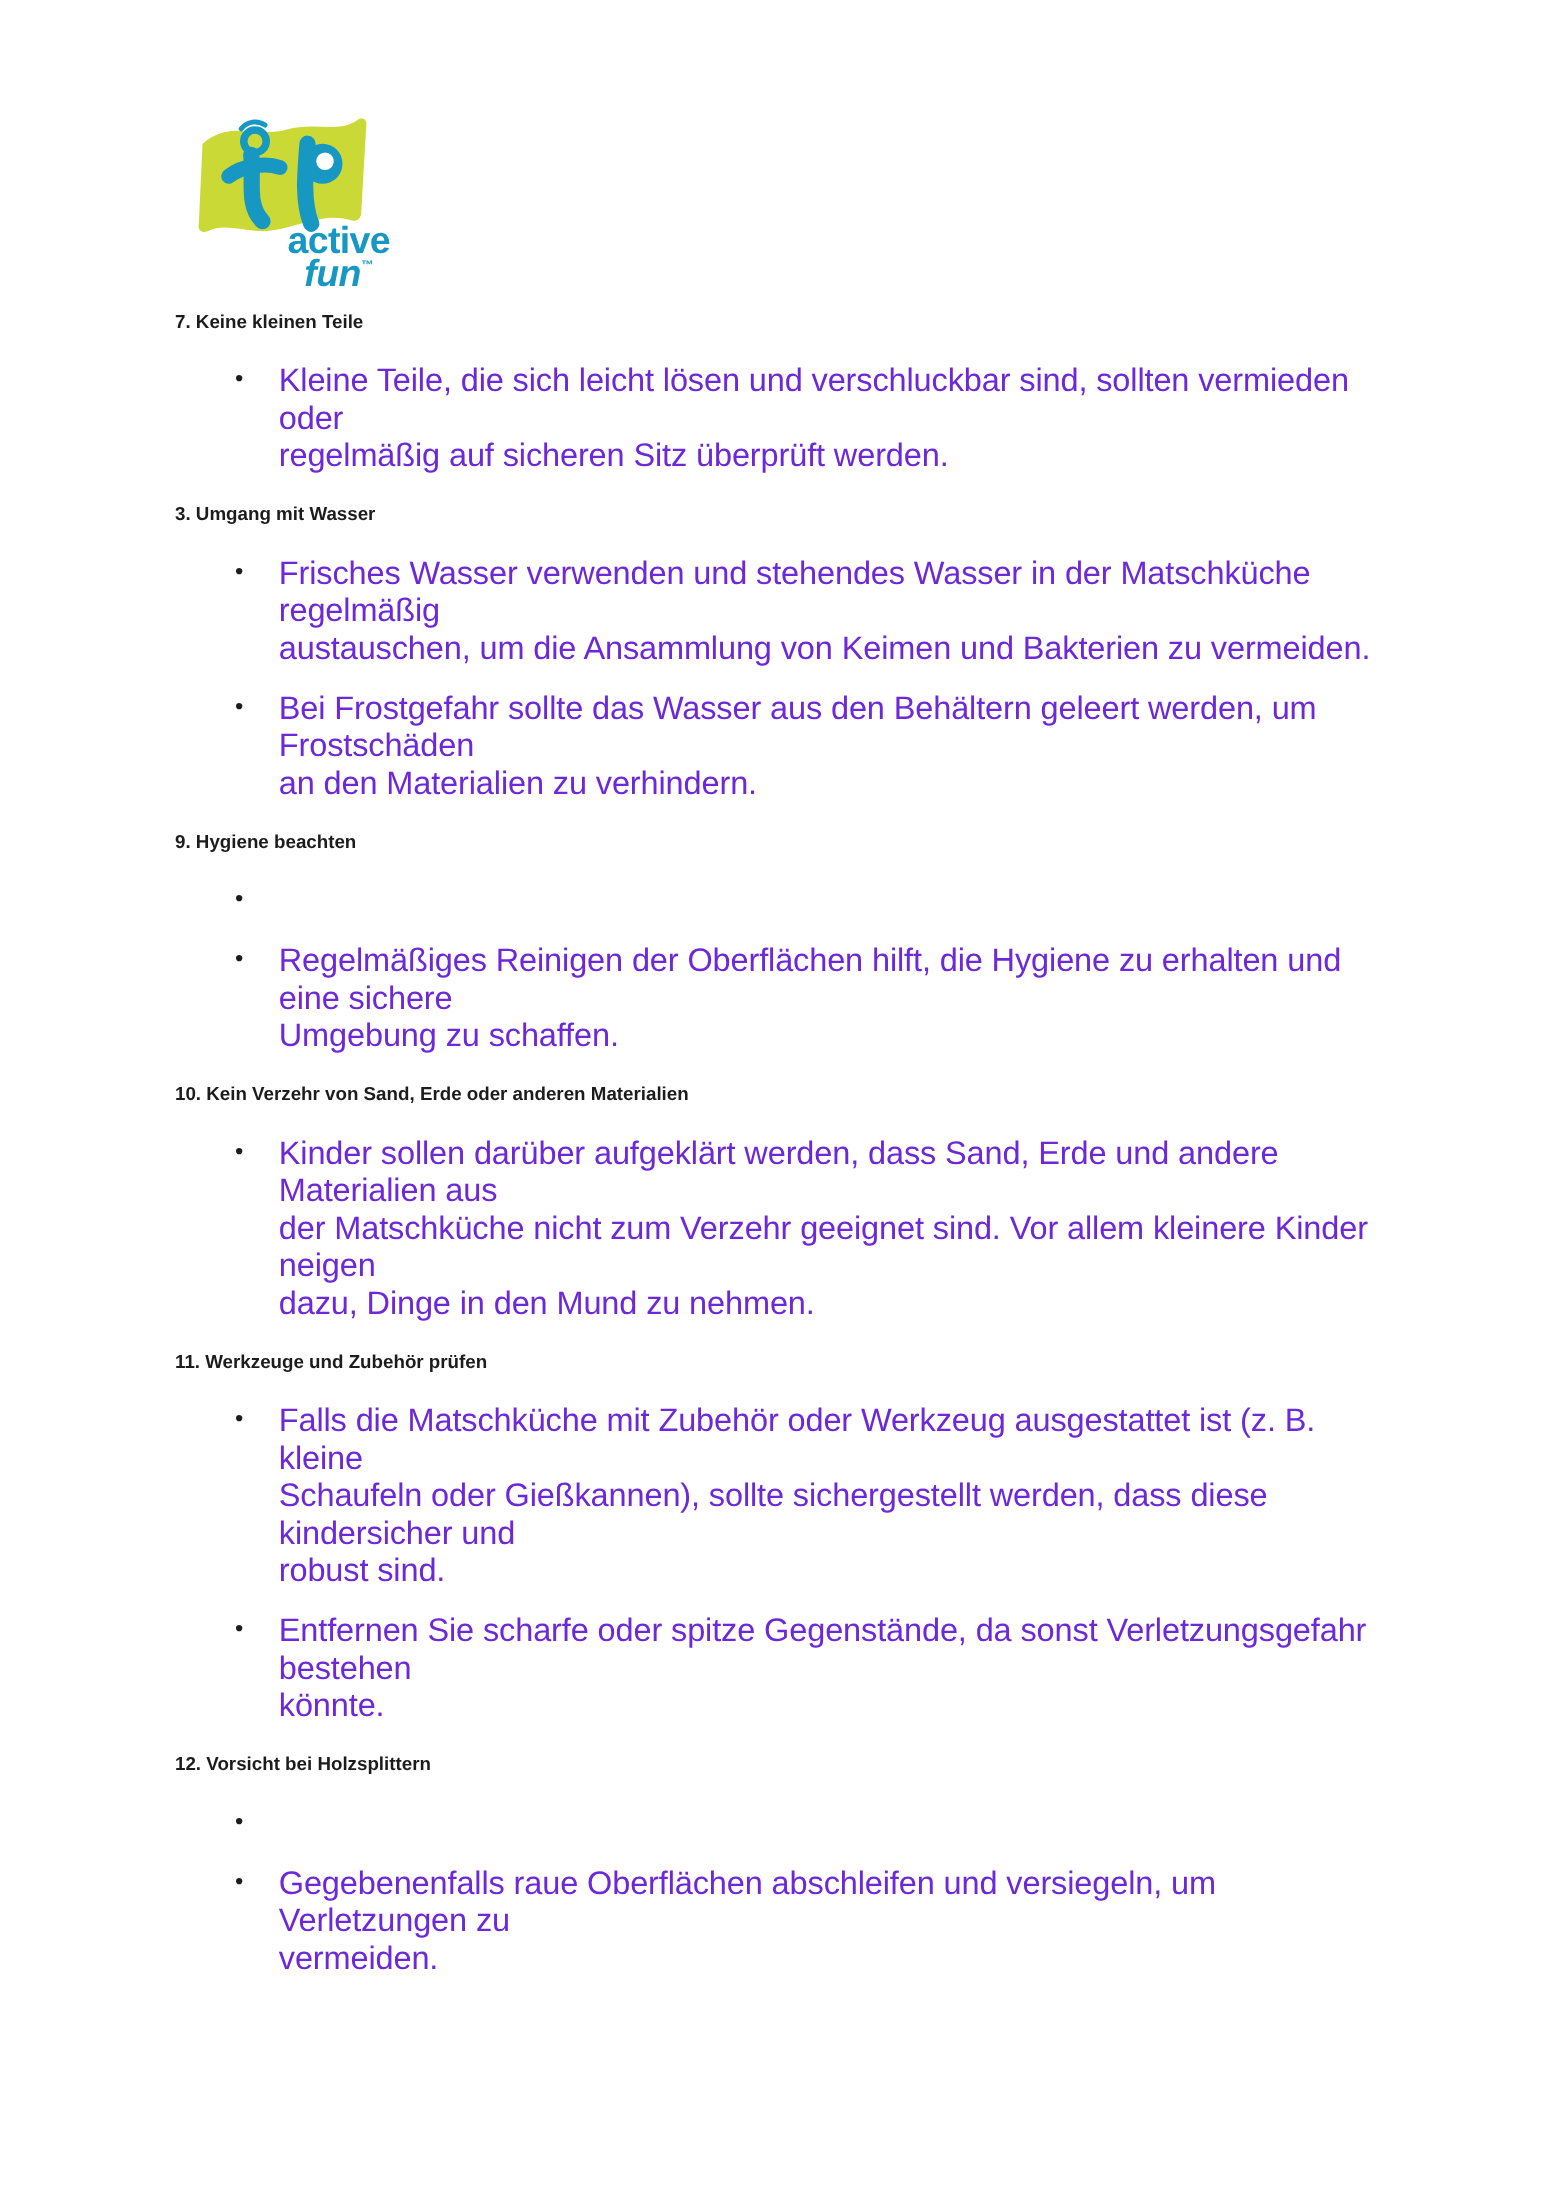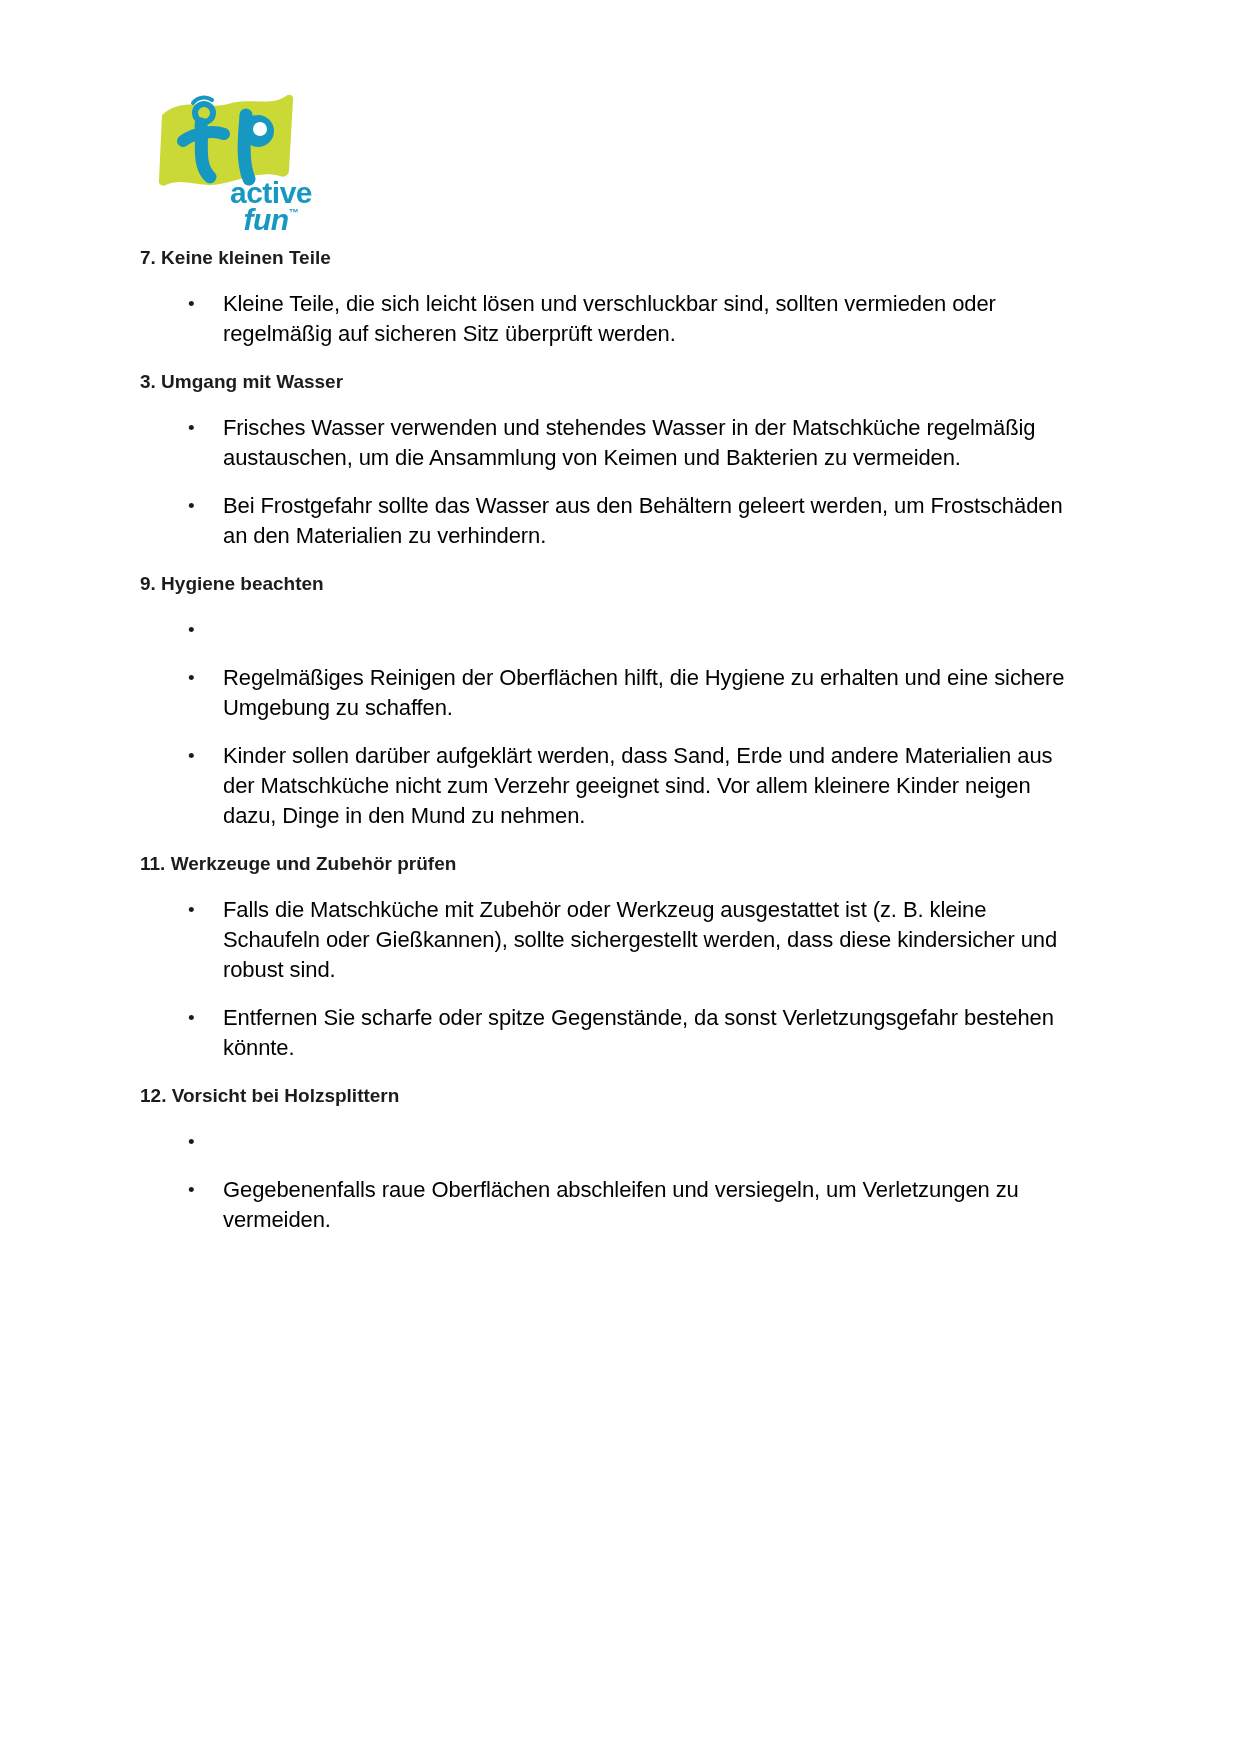--- a/index.html
+++ b/index.html
@@ -29,47 +29,47 @@
   .brand sup { font-size: 10px; font-weight: 700; vertical-align: 14px; letter-spacing: 0; }
 
   
   .content {
     position: absolute;
     left: 140px;
     top: 243px;
     width: 975px;
   }
   .content h2 {
-    font-size: 19px;
+    font-size: 15px;
     font-weight: 700;
     line-height: 30px;
     margin: 0 0 16px 0;
     color: #1c1c1c;
   }
   .bullet {
     display: flex;
     align-items: flex-start;
     margin: 0 0 18px 0;
     padding-left: 48px;
   }
   .dot {
     flex: 0 0 35px;
     width: 35px;
     font-size: 19px;
     line-height: 30px;
     color: #1c1c1c;
   }
   .btext {
     margin: 0;
-    font-size: 22px;
+    font-size: 26px;
     line-height: 30px;
     letter-spacing: -0.1px;
     white-space: pre-line;
     max-width: 892px;
-    color: #000000;
+    color: #6d28d9;
   }
 </style>
 </head>
 <body>
 
 <div class="page">
 
   <div class="logo">
     <svg class="flag" width="142" height="118" viewBox="0 0 142 118" aria-hidden="true">
       <path d="M9,31 C30,12 54,26 75,20 C98,13 118,23 133,12 C137,9 141,12 140,16 L136,86 C136,91 132,94 127,92 C108,86 88,96 67,100 C47,104 29,93 13,101 C9,103 5,100 6,96 Z" fill="#cbd936"></path>
@@ -120,20 +120,21 @@
         <span class="dot">•</span>
       </div>
       <div class="bullet">
         <span class="dot">•</span>
         <p class="btext">Regelmäßiges Reinigen der Oberflächen hilft, die Hygiene zu erhalten und eine sichere
 Umgebung zu schaffen.</p>
       </div>
     </section>
 
     <section>
+      <h2>10. Kein Verzehr von Sand, Erde oder anderen Materialien</h2>
       <div class="bullet">
         <span class="dot">•</span>
         <p class="btext">Kinder sollen darüber aufgeklärt werden, dass Sand, Erde und andere Materialien aus
 der Matschküche nicht zum Verzehr geeignet sind. Vor allem kleinere Kinder neigen
 dazu, Dinge in den Mund zu nehmen.</p>
       </div>
     </section>
 
     <section>
       <h2>11. Werkzeuge und Zubehör prüfen</h2>

